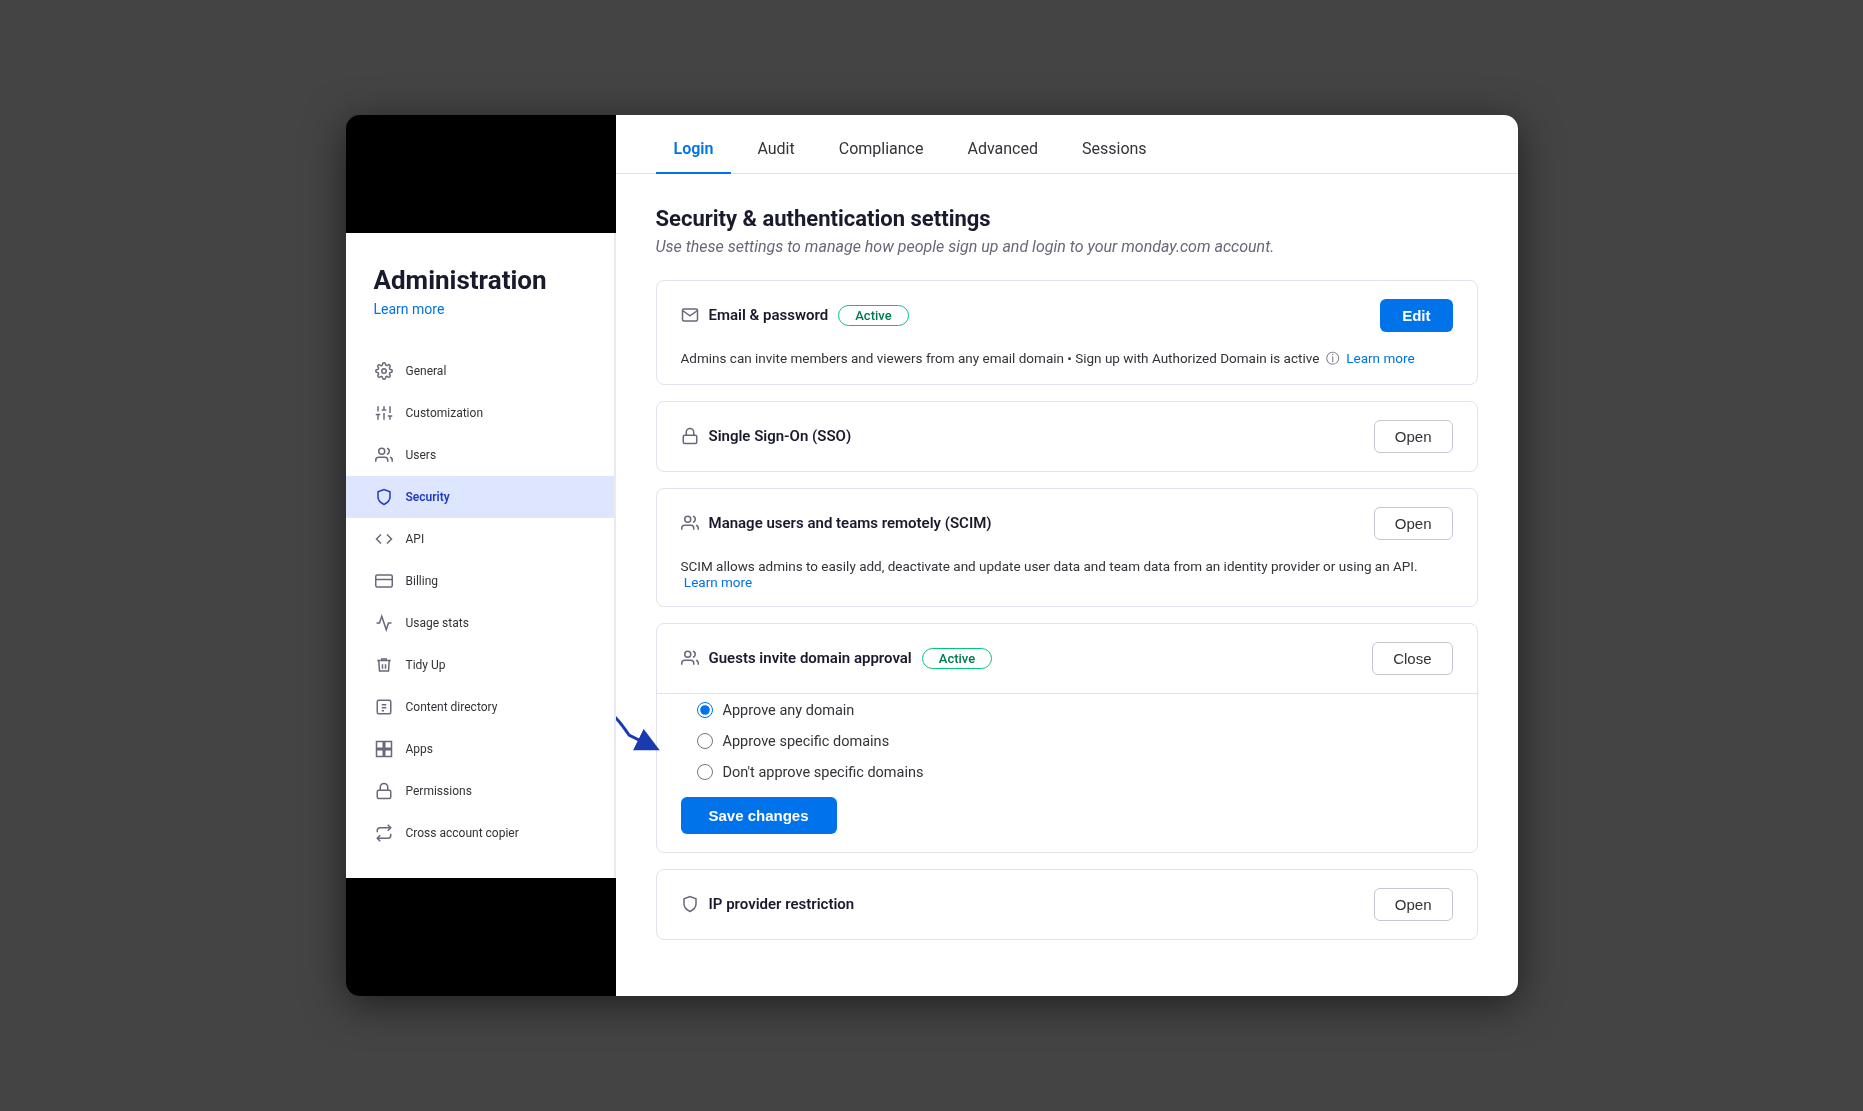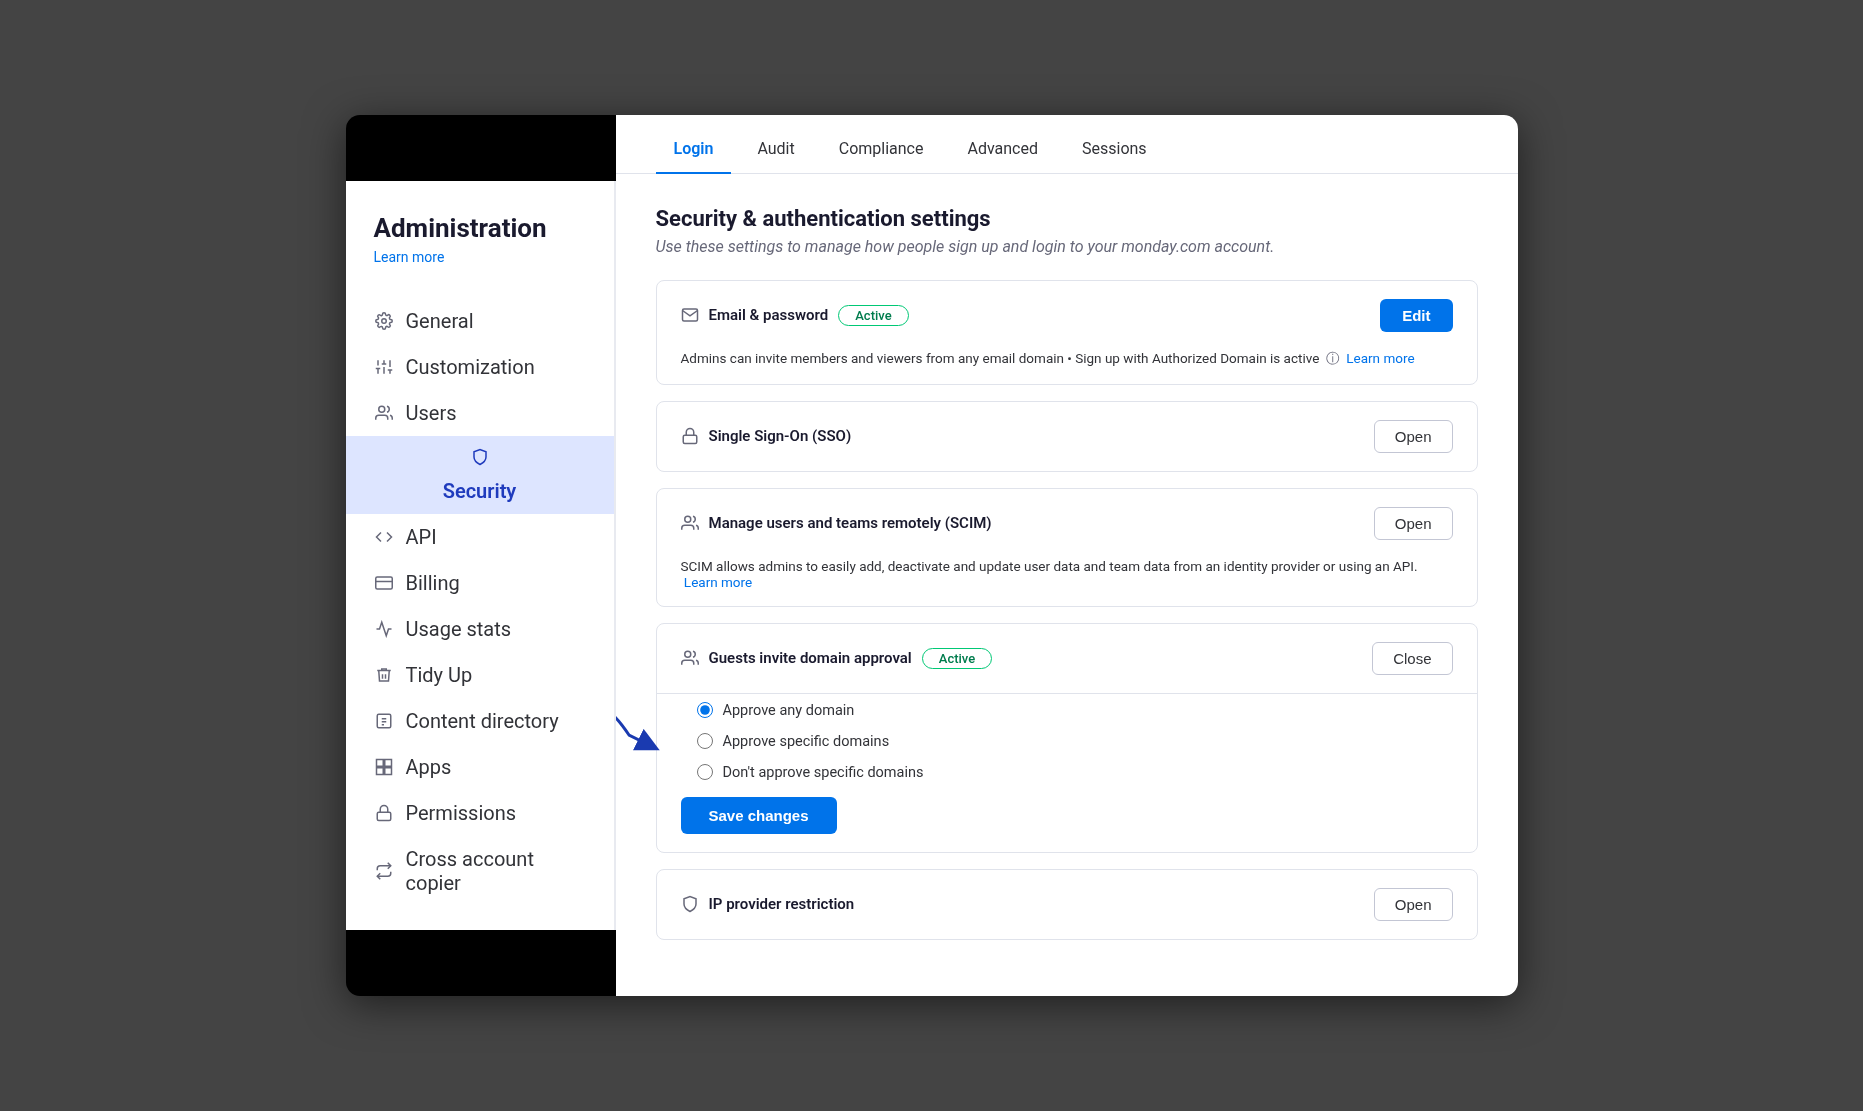--- a/index.html
+++ b/index.html
@@ -60,36 +60,35 @@
       border-radius: 0;
       font-size: 16px;
       color: #323338;
       gap: 12px;
       position: relative;
     }
     .sidebar-nav-item.active {
       background: #dde5ff;
       color: #1f3bbd;
       font-weight: 600;
-      flex-direction: column;
     }
     .sidebar-nav-item .nav-icon {
       width: 20px;
       height: 20px;
       display: flex;
       align-items: center;
       justify-content: center;
       flex-shrink: 0;
       color: #676879;
     }
     .sidebar-nav-item.active .nav-icon {
       color: #1f3bbd;
     }
     .sidebar-nav-item .nav-label {
-      font-size: 20px;
+      font-size: 12px;
     }
     
     .main {
       flex: 1;
       display: flex;
       flex-direction: column;
       background: #fff;
       overflow-y: auto;
     }
     

